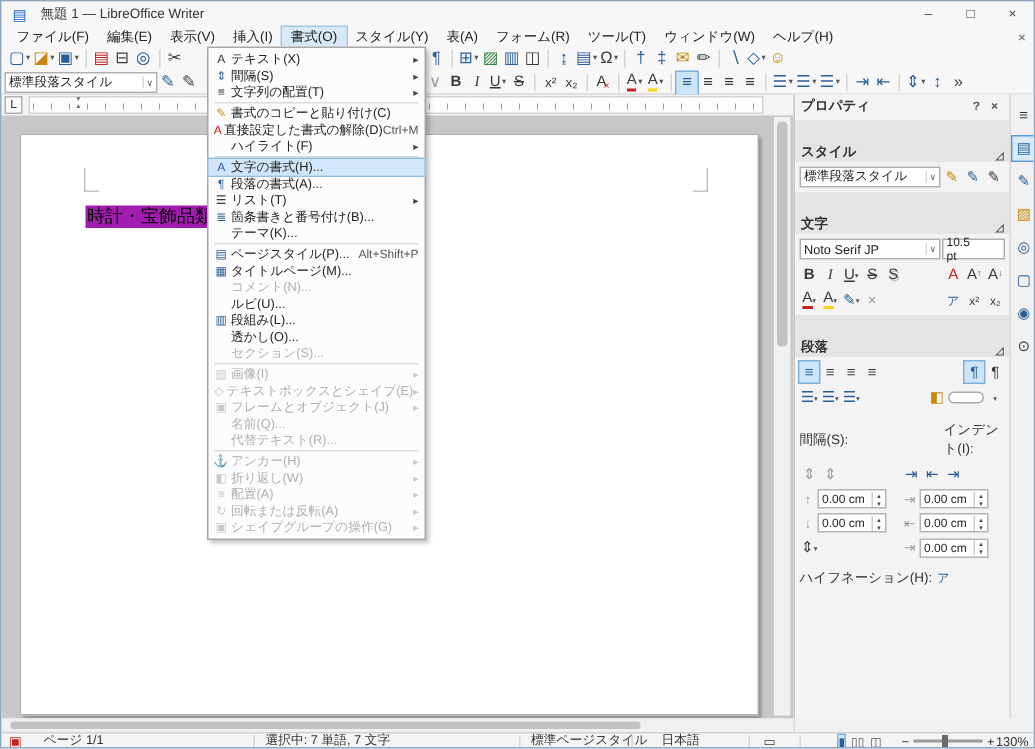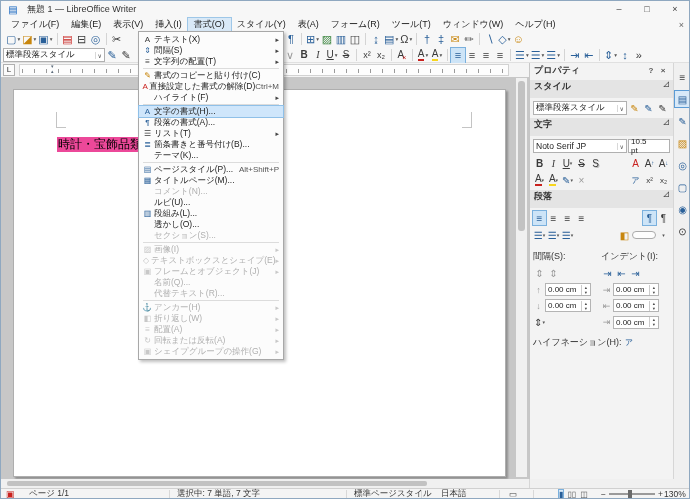--- a/index.html
+++ b/index.html
@@ -57,30 +57,30 @@
          background:repeating-linear-gradient(to right,#9a9a9a 0 1px,transparent 1px 12px);}
   .tabsel{position:absolute;left:2px;top:1px;width:12px;height:12px;border:1px solid #b0b0b0;background:#fbfbfb;
           font-size:8px;text-align:center;line-height:10px;color:#333;}
   .indentmk{position:absolute;left:50px;top:1px;display:flex;flex-direction:column;align-items:center;
             font-size:5px;line-height:4.5px;color:#5a6a7a;}
   .page{position:absolute;left:12px;top:26px;width:493px;height:388px;background:#fff;
         border:1px solid #aeaeae;box-shadow:2px 2px 2px rgba(0,0,0,.28);}
   .corner{position:absolute;width:10px;height:16px;}
   .corner.l{left:42px;top:22px;border-left:1px solid #c4c4c4;border-bottom:1px solid #c4c4c4;}
   .corner.r{left:448px;top:22px;border-right:1px solid #c4c4c4;border-bottom:1px solid #c4c4c4;}
-  .seltext{position:absolute;left:43px;top:47px;background:#ec4899;color:#000;
+  .seltext{position:absolute;left:43px;top:47px;background:#a21caf;color:#000;
            font-family:"Liberation Serif","DejaVu Serif",serif;font-size:12px;padding:0 1px;line-height:15px;}
   .vscroll{position:absolute;left:515px;top:15px;width:11px;height:399px;background:#f0f0f0;}
   .vthumb{position:absolute;left:2px;top:3px;width:7px;height:150px;background:#c2c2c2;border-radius:3px;}
   
   .sidebar{top:62px;left:528px;width:144px;height:416px;background:#f3f3f3;border-left:1px solid #c6c6c6;}
   .sb-header{display:flex;align-items:center;height:14px;padding:0 4px;font-weight:bold;color:#333;}
   .sb-header .hic{margin-left:auto;color:#555;font-size:8px;width:12px;text-align:center;}
   .sb-header .hic + .hic{margin-left:0;}
-  .shead{height:18px;background:#e4e4e4;display:flex;align-items:flex-start;font-weight:bold;padding:0 4px;margin-top:3px;color:#333;}
+  .shead{height:28px;background:#e4e4e4;display:flex;align-items:flex-end;font-weight:bold;padding:0 4px;margin-top:3px;color:#333;}
   .shead .lnch{margin-left:auto;font-size:7px;color:#555;}
   .srow{display:flex;align-items:center;padding:0 3px;margin-top:3px;gap:1px;}
   .sbtn{display:inline-flex;align-items:center;justify-content:center;height:14px;min-width:13px;font-size:10px;}
   .sbtn .dd{font-size:5px;color:#555;}
   .rgt{margin-left:auto;display:flex;align-items:center;gap:1px;}
   .cols{display:flex;padding:0 3px;margin-top:3px;}
   .col-l{width:68px;display:flex;align-items:center;gap:1px;}
   .col-r{flex:1;display:flex;align-items:center;gap:1px;}
   .spin{display:flex;align-items:center;border:1px solid #b4b4b4;background:#fff;height:13px;width:46px;font-size:8px;padding-left:2px;color:#222;}
   .spin .stp{margin-left:auto;display:flex;flex-direction:column;border-left:1px solid #ccc;width:9px;
@@ -382,21 +382,21 @@
       </span>
     <span class="rgt">
       <span class="sbtn c-gold">◧</span>
       <span class="pill"></span>
       <span class="sbtn">
           <span class="dd">▾</span>
         </span>
     </span>
   </div>
 
-  <div class="cols" style="margin-top:8px;">
+  <div class="cols" style="margin-top:8px;gap:28px;">
     <div class="col-l slabel">間隔(S):</div>
     <div class="col-r slabel">インデント(I):</div>
   </div>
   <div class="cols">
     <div class="col-l">
       <span class="sbtn c-gray">⇕</span>
       <span class="sbtn c-gray">⇕</span>
     </div>
     <div class="col-r">
       <span class="sbtn c-blue">⇥</span>

